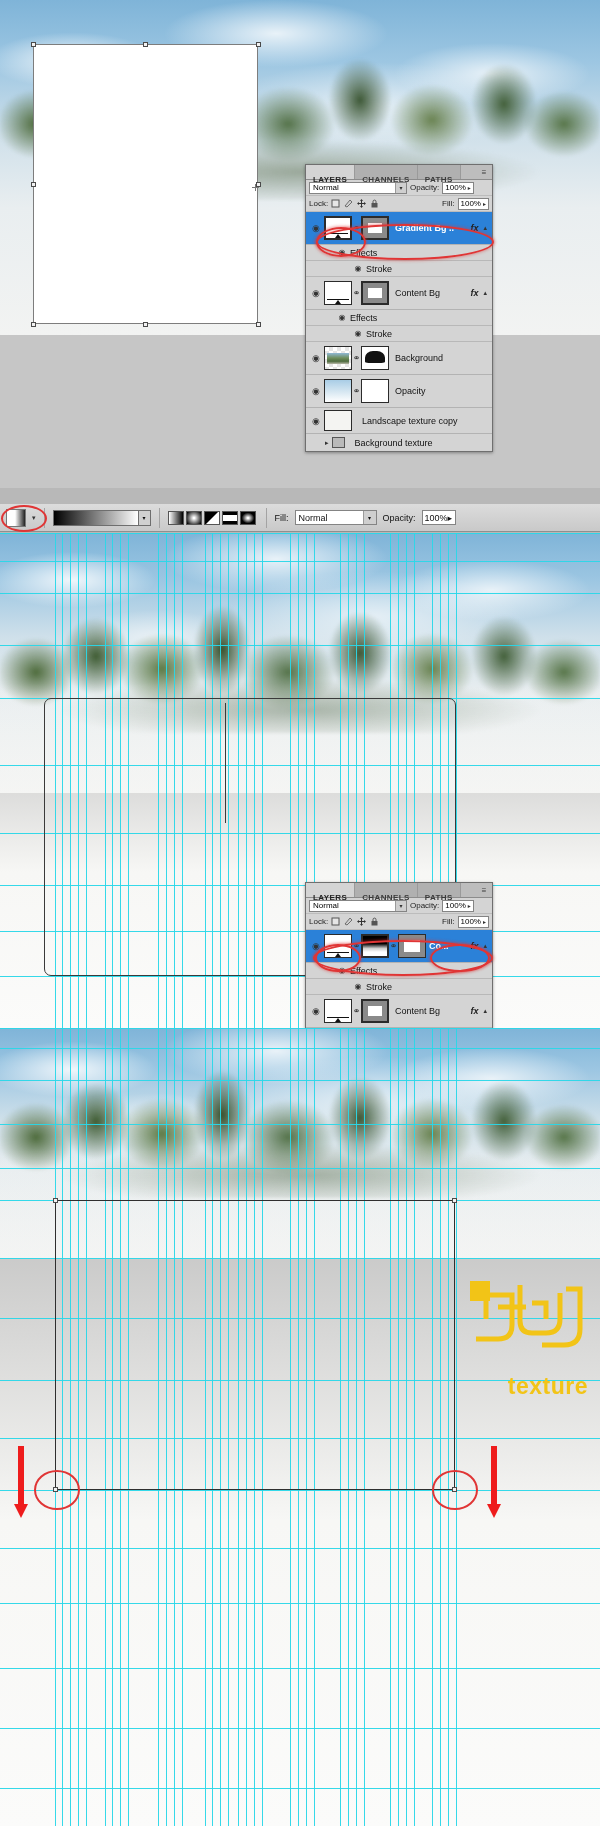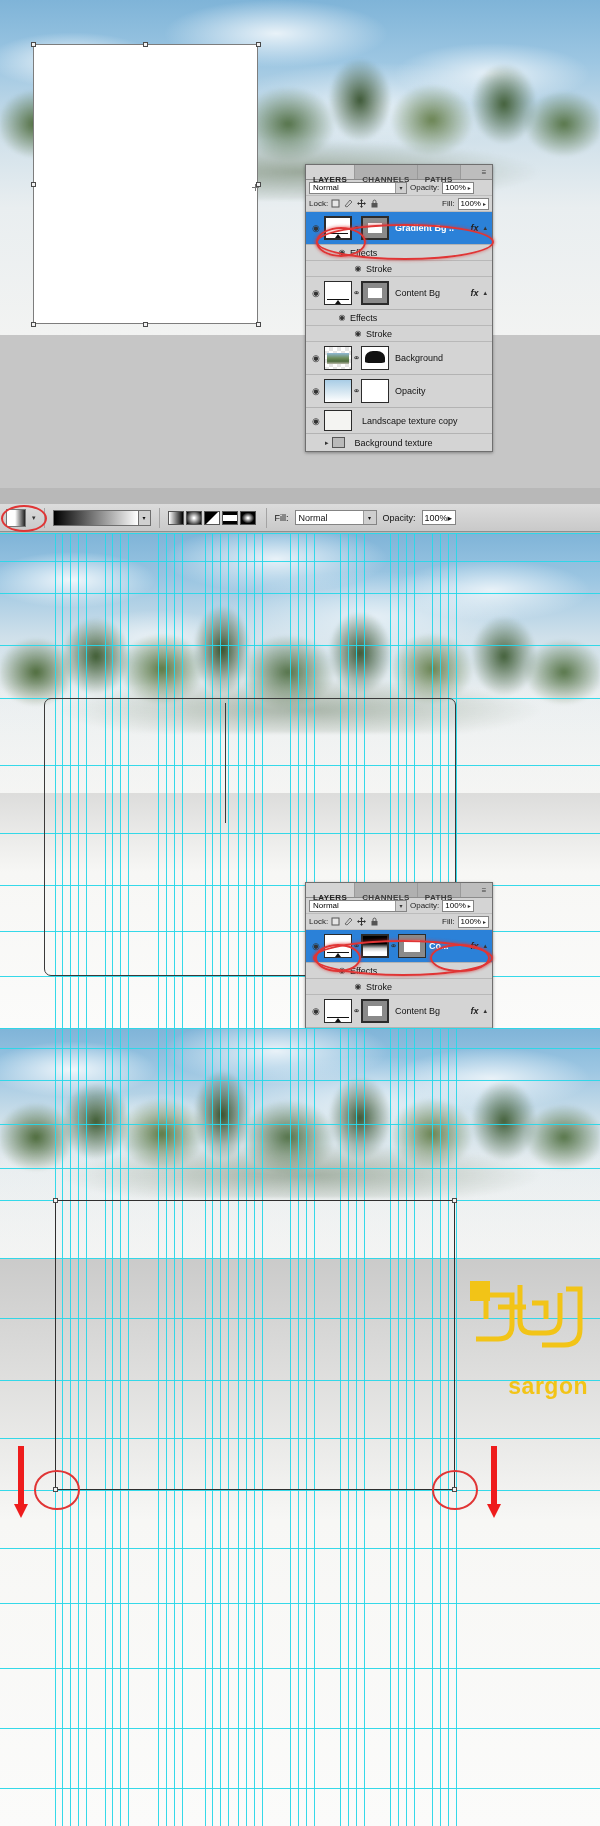--- a/index.html
+++ b/index.html
@@ -703,15 +703,15 @@
     <svg width="120" height="96" viewBox="0 0 120 96">
       <g fill="none" stroke="#f2c417" stroke-width="5">
         <path d="M18 46 L18 22 L44 22 L44 52 Q44 66 30 66 L8 66"></path>
         <path d="M52 12 L52 48 Q52 60 64 60 L78 60 Q92 60 92 46 L92 20"></path>
         <path d="M64 30 L78 30 L78 46"></path>
         <path d="M98 16 L112 16 L112 56 Q112 72 96 72 L74 72"></path>
         <path d="M30 34 L58 34"></path>
       </g>
       <rect x="2" y="8" width="20" height="20" fill="#f2c417"></rect>
     </svg>
-    <div class="sargon-text">sargon</div>
+    <div class="sargon-text">texture</div>
   </div>
 </div>
 
 </body></html>

